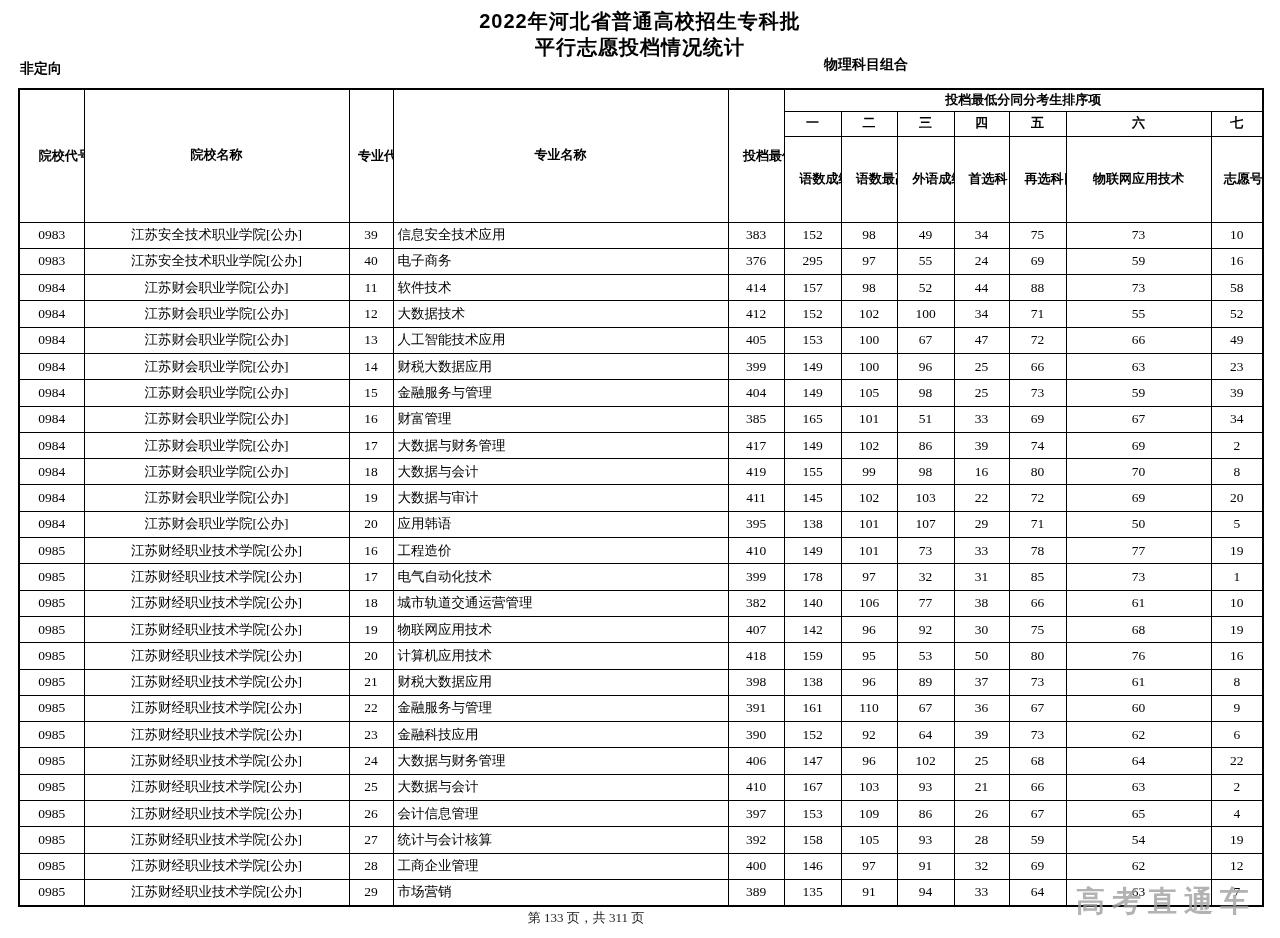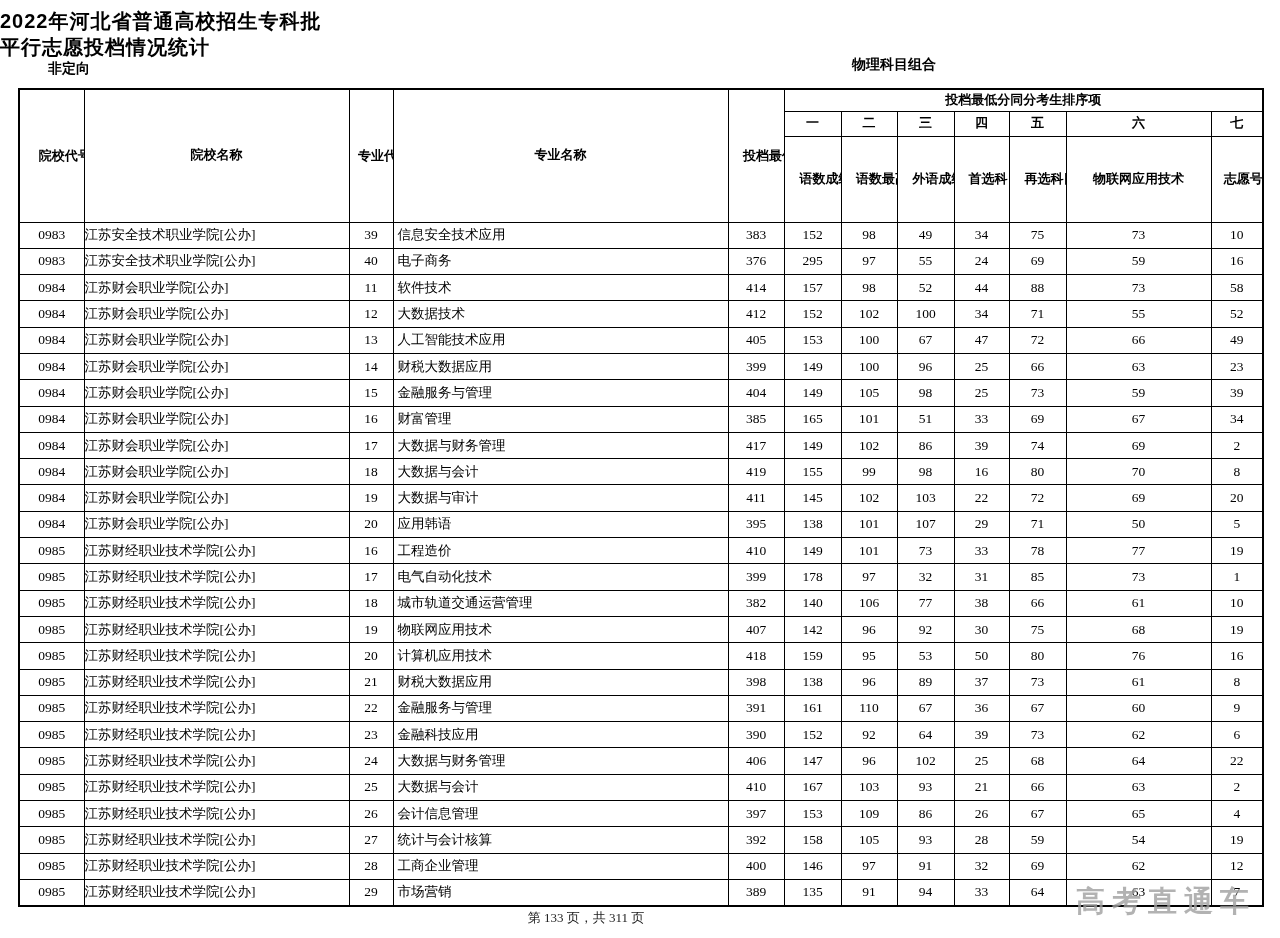--- a/index.html
+++ b/index.html
@@ -1,25 +1,25 @@
 <!DOCTYPE html>
 <html><head>
 <meta charset="utf-8">
 <style>
   html,body{margin:0;padding:0;}
   body{
     width:1280px;height:938px;position:relative;background:#ffffff;
     font-family:"Liberation Sans","DejaVu Sans",sans-serif;color:#000;
     overflow:hidden;
   }
-  .title-line{position:absolute;left:0;width:1280px;
+  .title-line{position:absolute;left:0;width:1280px;text-align:center;
     font-weight:bold;font-size:20px;letter-spacing:1px;}
   #title1{top:8px;}
   #title2{top:34px;}
-  .meta-label{position:absolute;font-size:14px;font-weight:bold;margin-left:28px;}
+  .meta-label{position:absolute;font-size:14px;font-weight:bold;}
   #left-label{left:20px;top:60px;}
   #combo-label{left:824px;top:56px;}
 
   table.main{
     position:absolute;left:18px;top:88px;width:1244px;
     border-collapse:collapse;table-layout:fixed;
     border:2px solid #000;
   }
   table.main th, table.main td{
     border:1px solid #000;
@@ -31,21 +31,21 @@
   thead th{
     font-weight:bold;font-size:13px;text-align:center;line-height:1.3;
     white-space:normal;
   }
   .hr1{height:22px;}
   .hr2{height:25px;}
   .hr3{height:86px;}
   .w2{display:inline-block;width:2em;text-align:center;line-height:1.35;}
   tbody tr{height:26.3px;font-family:Liberation Serif, serif;}
   tbody td{font-size:13.5px;text-align:center;}
-  tbody td.c2{text-align:left;}
+  tbody td.c2{text-align:center;}
   tbody td.c4{text-align:left;padding-left:4px;}
   .footer{
     position:absolute;left:0;top:909px;width:1172px;text-align:center;
     font-family:"Liberation Serif","DejaVu Serif",serif;
     font-size:13px;color:#222;
   }
   .watermark{
     position:absolute;left:1076px;top:882px;
     font-size:29px;font-weight:bold;letter-spacing:7px;
     color:#a0a0a0;opacity:0.8;z-index:5;white-space:nowrap;

